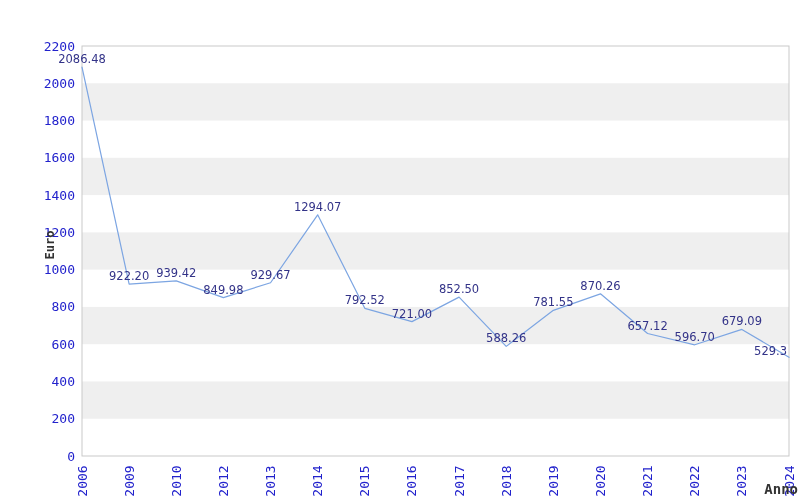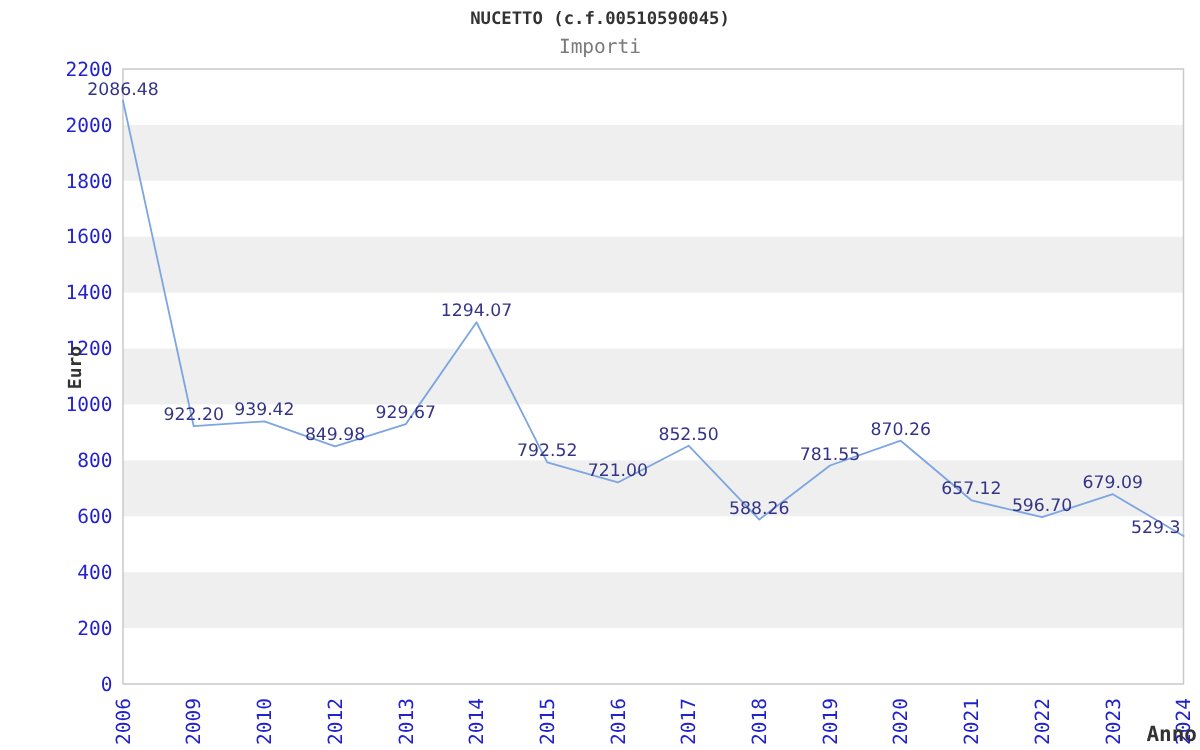--- a/index.html
+++ b/index.html
@@ -31,22 +31,20 @@
     font-size: 13px;
     color: #7a7a7a;
   }
   svg { position: absolute; top: 0; left: 0; }
   text { user-select: none; }
 </style>
 </head>
 <body>
 
 <div class="page">
-  <div class="chart-title">NUCETTO (c.f.00510590045)</div>
-  <div class="chart-subtitle">Importi</div>
   <svg id="chart" width="800" height="500" viewBox="0 0 800 500">
       <rect x="82" y="381.45454545454544" width="707" height="37.27272727272731" fill="#efefef"></rect>
       <rect x="82" y="306.9090909090909" width="707" height="37.27272727272731" fill="#efefef"></rect>
       <rect x="82" y="232.36363636363637" width="707" height="37.27272727272725" fill="#efefef"></rect>
       <rect x="82" y="157.8181818181818" width="707" height="37.27272727272731" fill="#efefef"></rect>
       <rect x="82" y="83.27272727272731" width="707" height="37.272727272727195" fill="#efefef"></rect>
       <rect x="82" y="46" width="707" height="410" fill="none" stroke="#c9c9c9" stroke-width="1"></rect>
       <text x="75" y="460.5" text-anchor="end" font-family="&quot;DejaVu Sans Mono&quot;, monospace" font-size="13px" fill="#2222cc">0</text>
       <text x="75" y="423.22727272727275" text-anchor="end" font-family="&quot;DejaVu Sans Mono&quot;, monospace" font-size="13px" fill="#2222cc">200</text>
       <text x="75" y="385.95454545454544" text-anchor="end" font-family="&quot;DejaVu Sans Mono&quot;, monospace" font-size="13px" fill="#2222cc">400</text>

